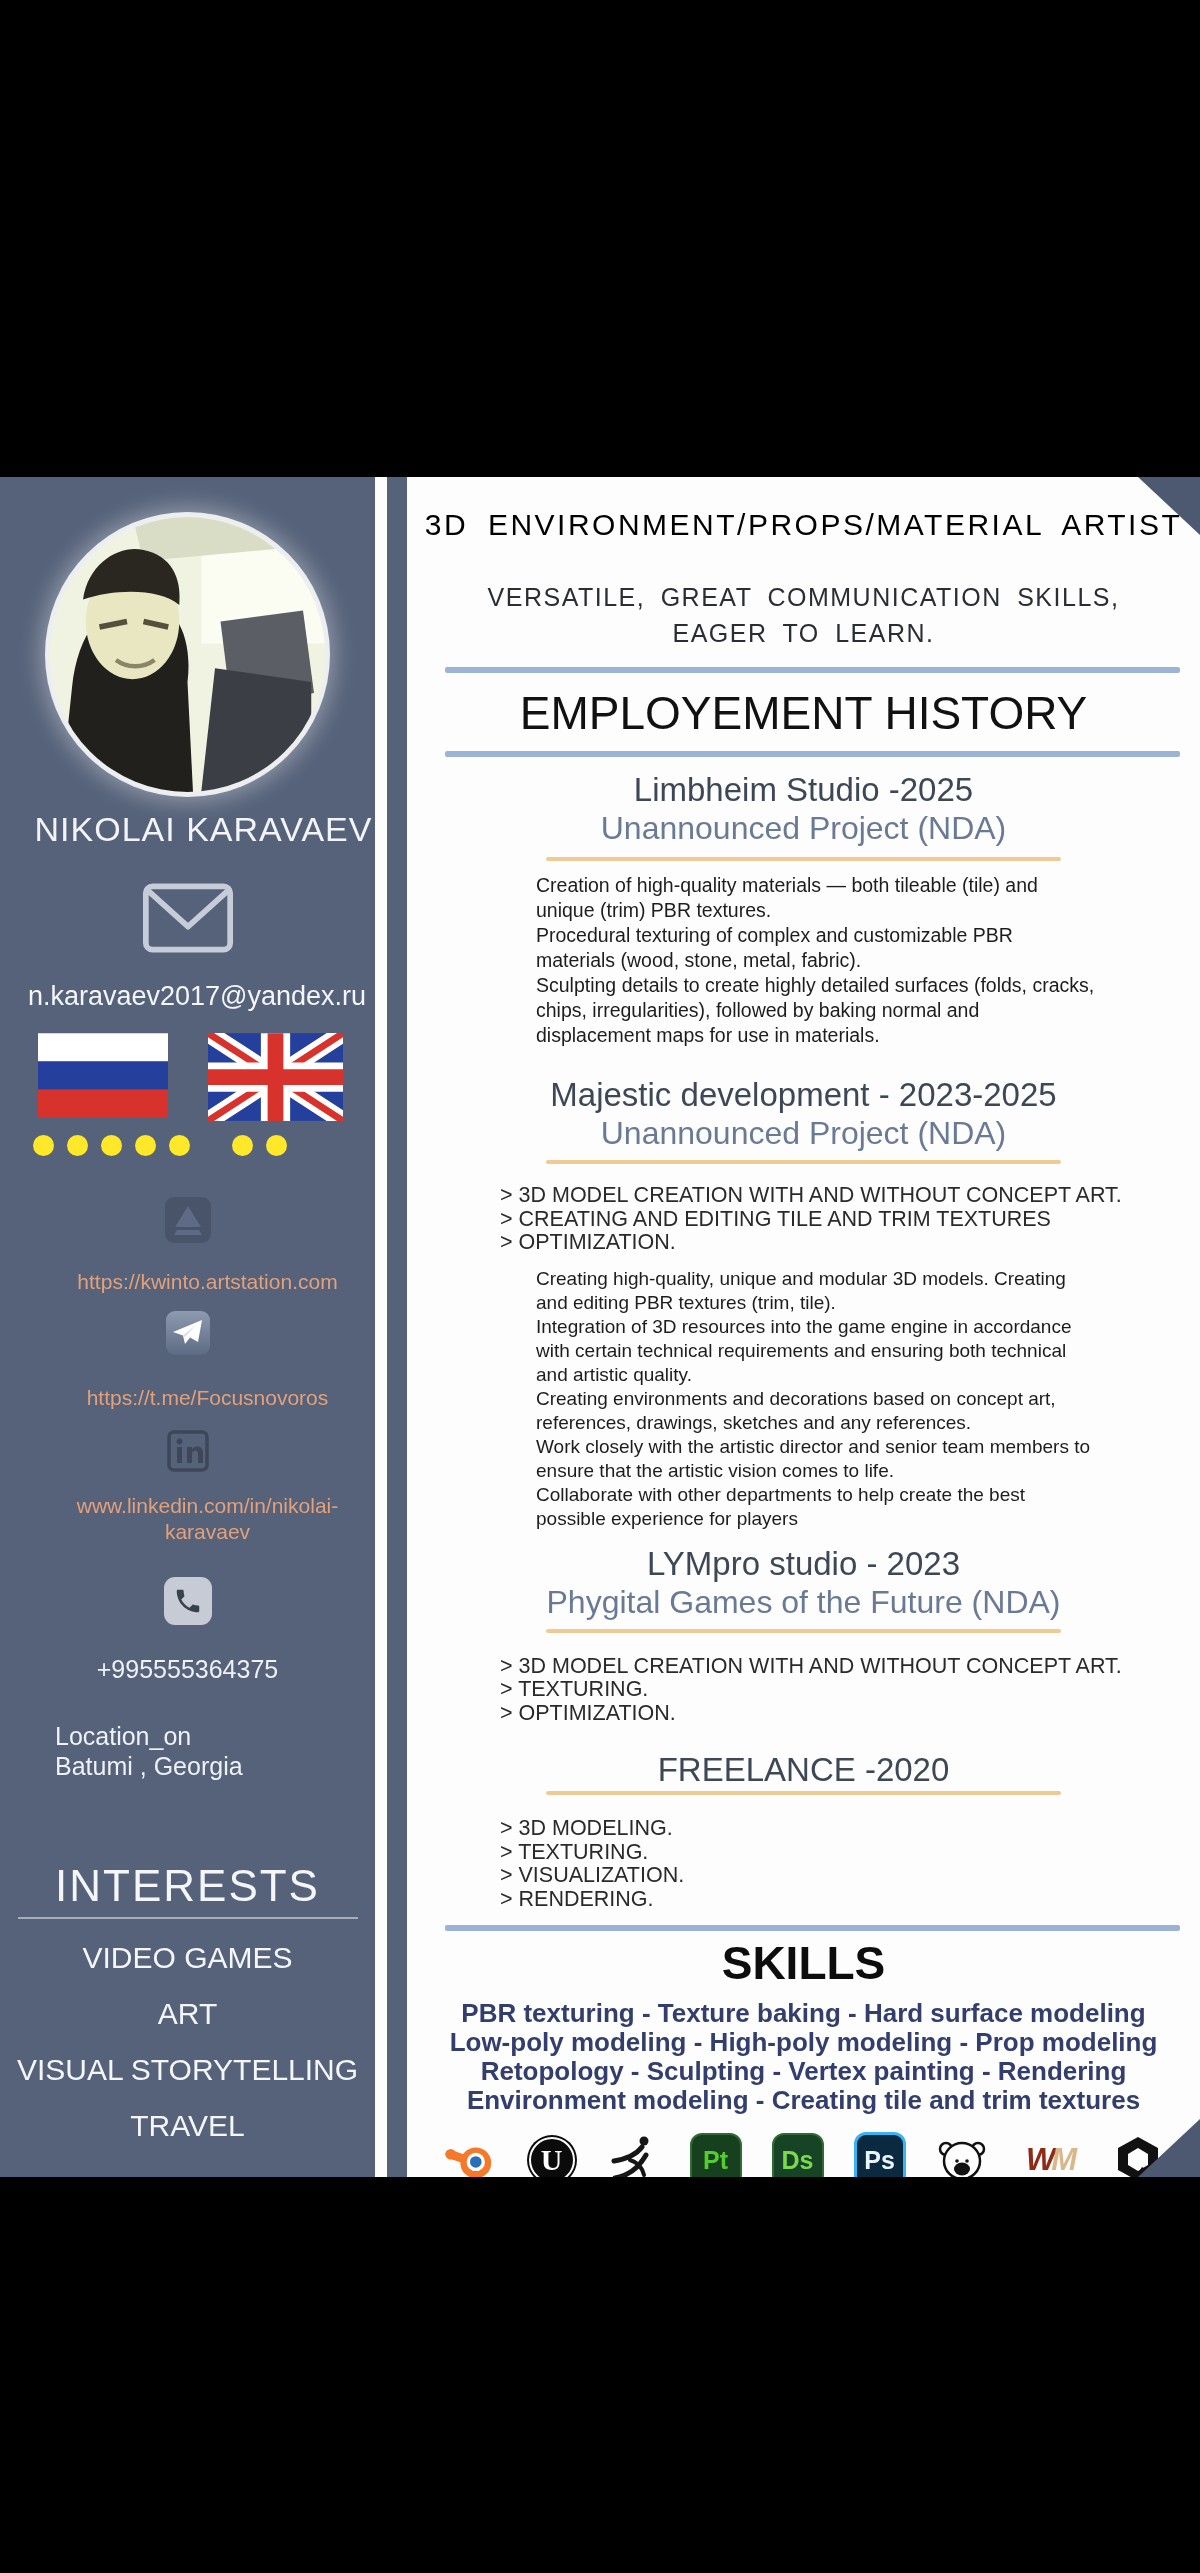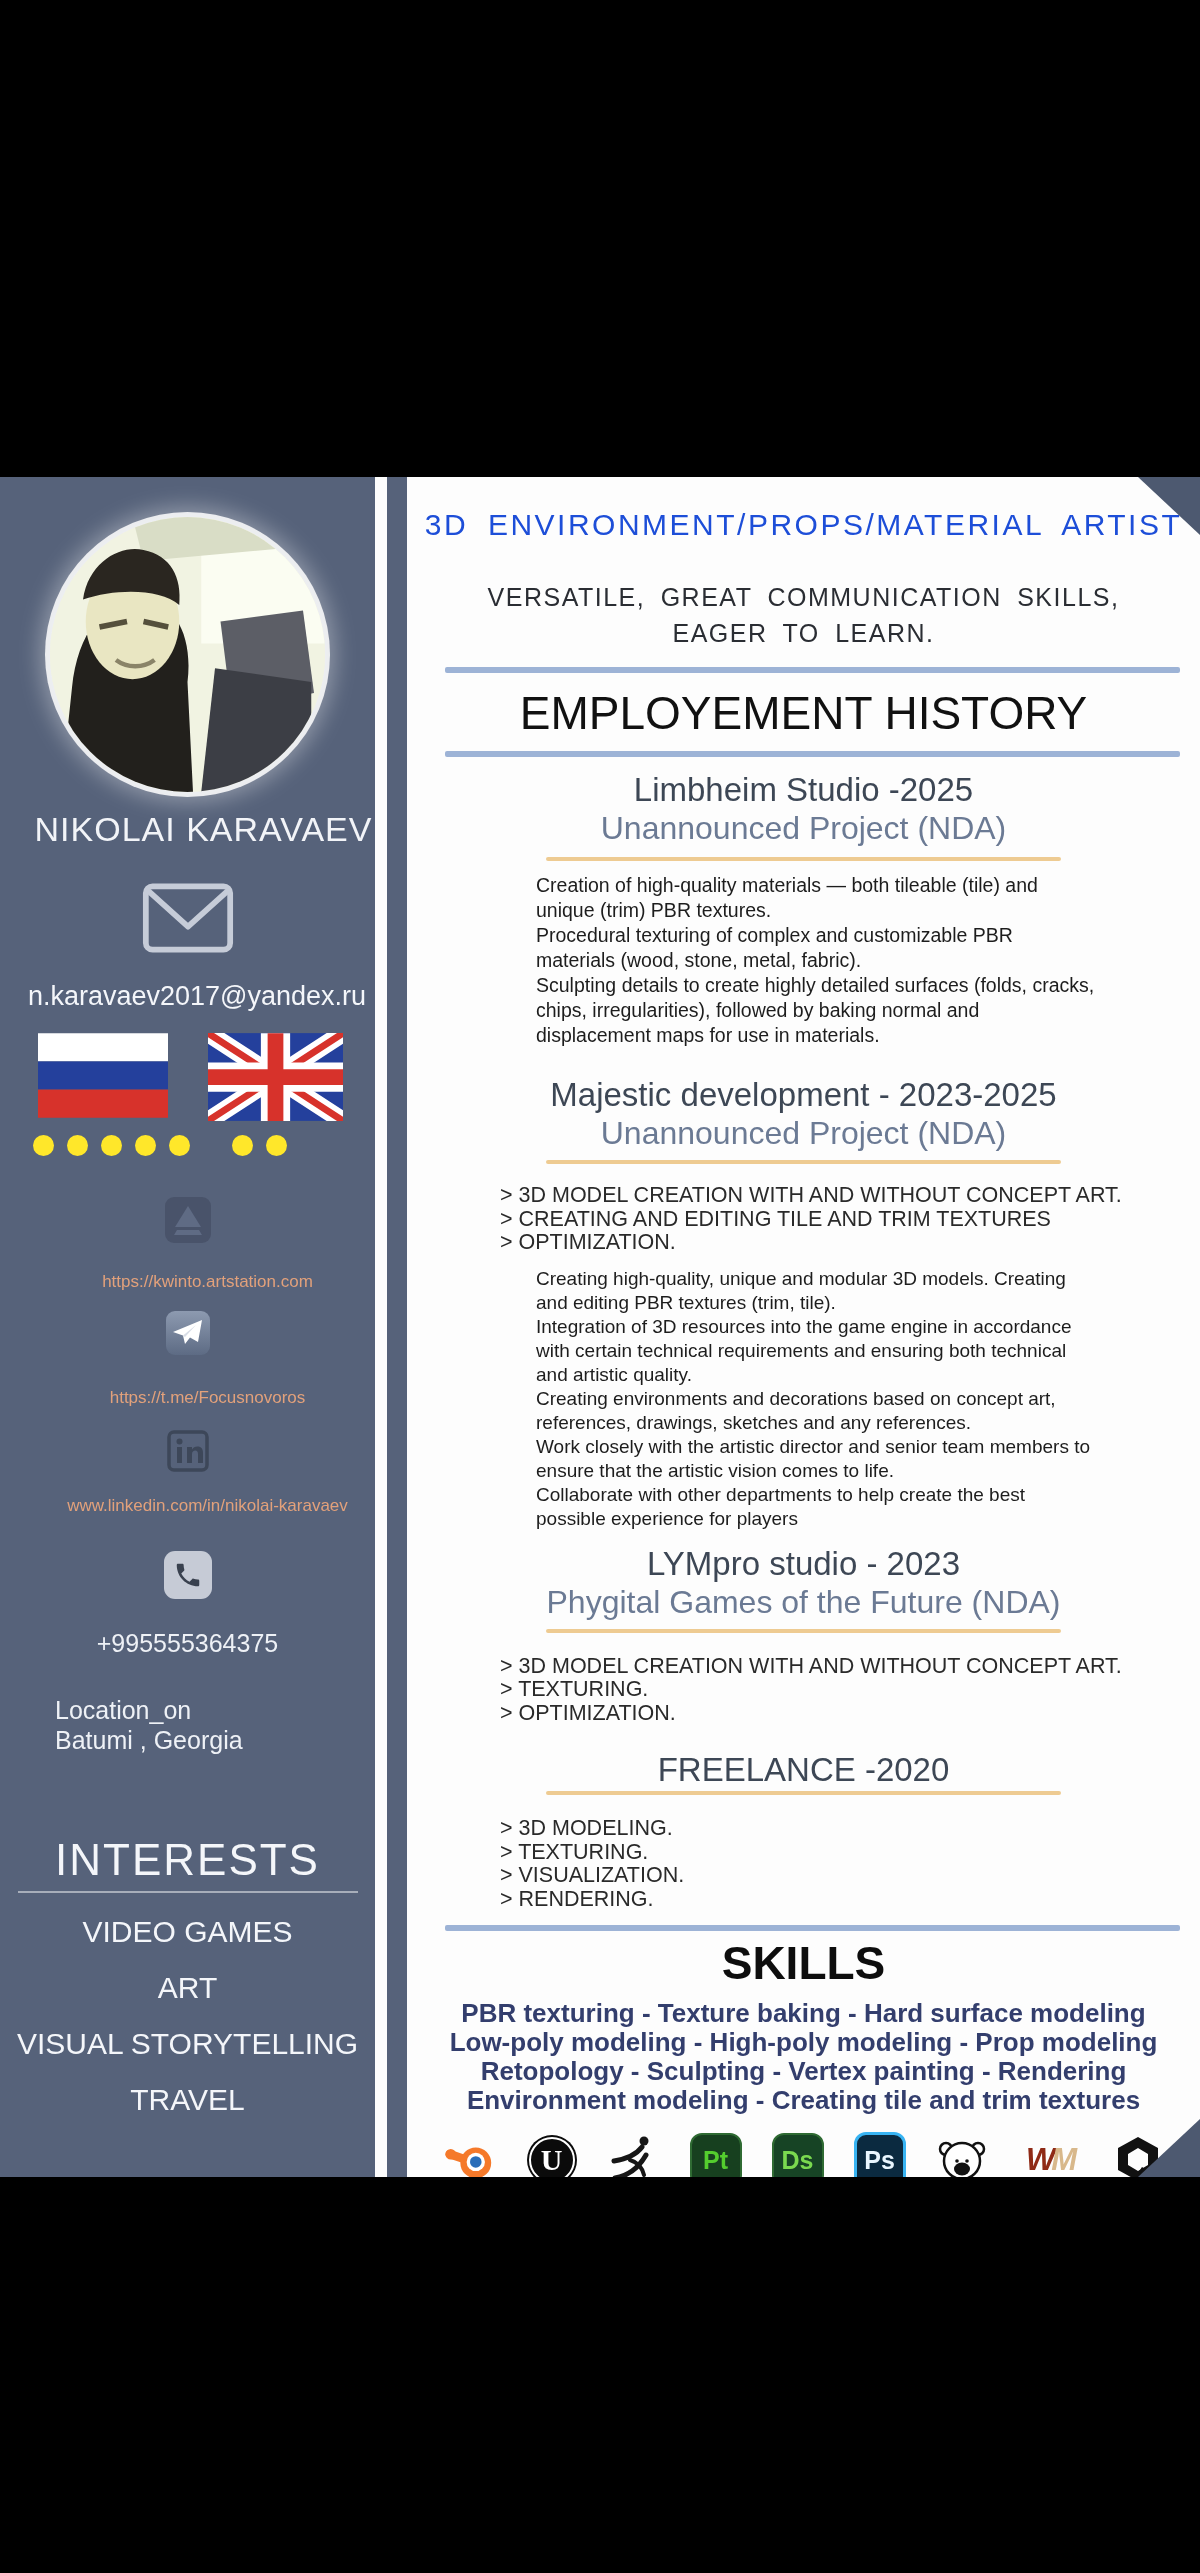--- a/index.html
+++ b/index.html
@@ -15,29 +15,29 @@
   .mail-icon{margin-top:34px;}
   .side-email{margin-top:23px;font-size:27px;line-height:30px;color:#f4f6fa;padding-left:19px;}
   .flags-row{margin:22px 0 0 38px;height:86px;text-align:left;}
   .flag{display:inline-block;vertical-align:top;}
   .flag svg{display:block;}
   .flag-uk{margin-left:36px;}
   .dots-row{margin:16px 0 0 33px;height:22px;text-align:left;white-space:nowrap;}
   .dot{display:inline-block;width:21px;height:21px;border-radius:50%;background:#ffe72a;margin-right:13px;}
   .dot-gap{display:inline-block;width:29px;}
   .side-icon{margin-top:16px;}
-  .side-link{margin-top:22px;font-size:17px;line-height:26px;color:#e2a17b;padding-left:40px;}
+  .side-link{margin-top:22px;font-size:21px;line-height:26px;color:#e2a17b;padding-left:40px;}
   .phone-num{margin-top:26px;font-size:25px;line-height:28px;}
   .location{margin:38px 0 0 55px;text-align:left;font-size:25px;line-height:30px;}
   .interests-title{margin-top:80px;font-size:44px;line-height:50px;letter-spacing:2px;color:#f4f6fa;}
   .interests-hr{margin:6px auto 0;width:340px;height:2px;background:#a7aeba;}
   .interest-item{margin-top:22px;font-size:30px;line-height:34px;color:#f4f6fa;}
   
   #content{position:absolute;left:407px;top:0;width:793px;height:1700px;text-align:center;color:#1d1d1d;}
-  .role-title{margin-top:30px;font-size:30px;line-height:36px;letter-spacing:2.5px;word-spacing:9px;color:#1d4ed8;}
+  .role-title{margin-top:30px;font-size:30px;line-height:36px;letter-spacing:2.5px;word-spacing:9px;color:#000000;}
   .tagline{margin:36px auto 0;max-width:650px;font-size:25px;line-height:36px;letter-spacing:1.5px;word-spacing:7px;color:#2a2d33;}
   .hr-blue{margin:16px 20px 0 38px;height:6px;background:#9db3d6;border-radius:2px;}
   .hr-blue.second{margin-top:12px;}
   .hr-blue.skills{margin-top:14px;}
   .sec-title{margin-top:14px;font-size:46px;line-height:52px;color:#111;}
   .job-company{margin-top:14px;font-size:33px;line-height:38px;color:#3d4755;}
   .job-company.mt28{margin-top:28px;}.job-company.mt32{margin-top:14px;}.job-company.mt26{margin-top:26px;}
   .job-project{font-size:32px;line-height:38px;color:#6b7a94;}
   .hr-tan{margin:10px auto 0;width:515px;height:4px;background:#eecb92;border-radius:2px;}
   .hr-tan.tight{margin-top:8px;}.hr-tan.flush{margin-top:2px;}

